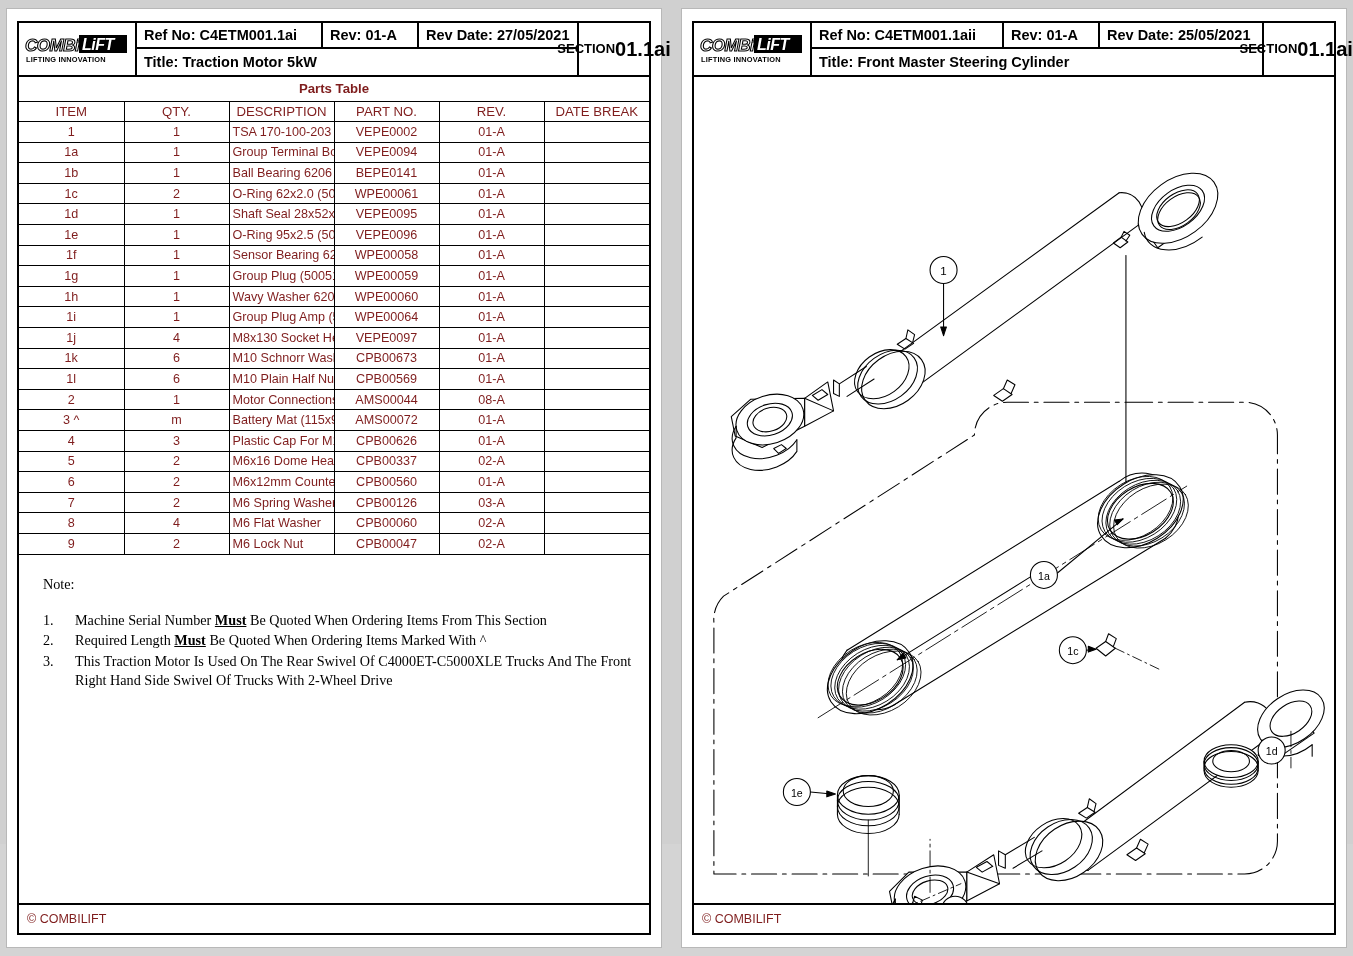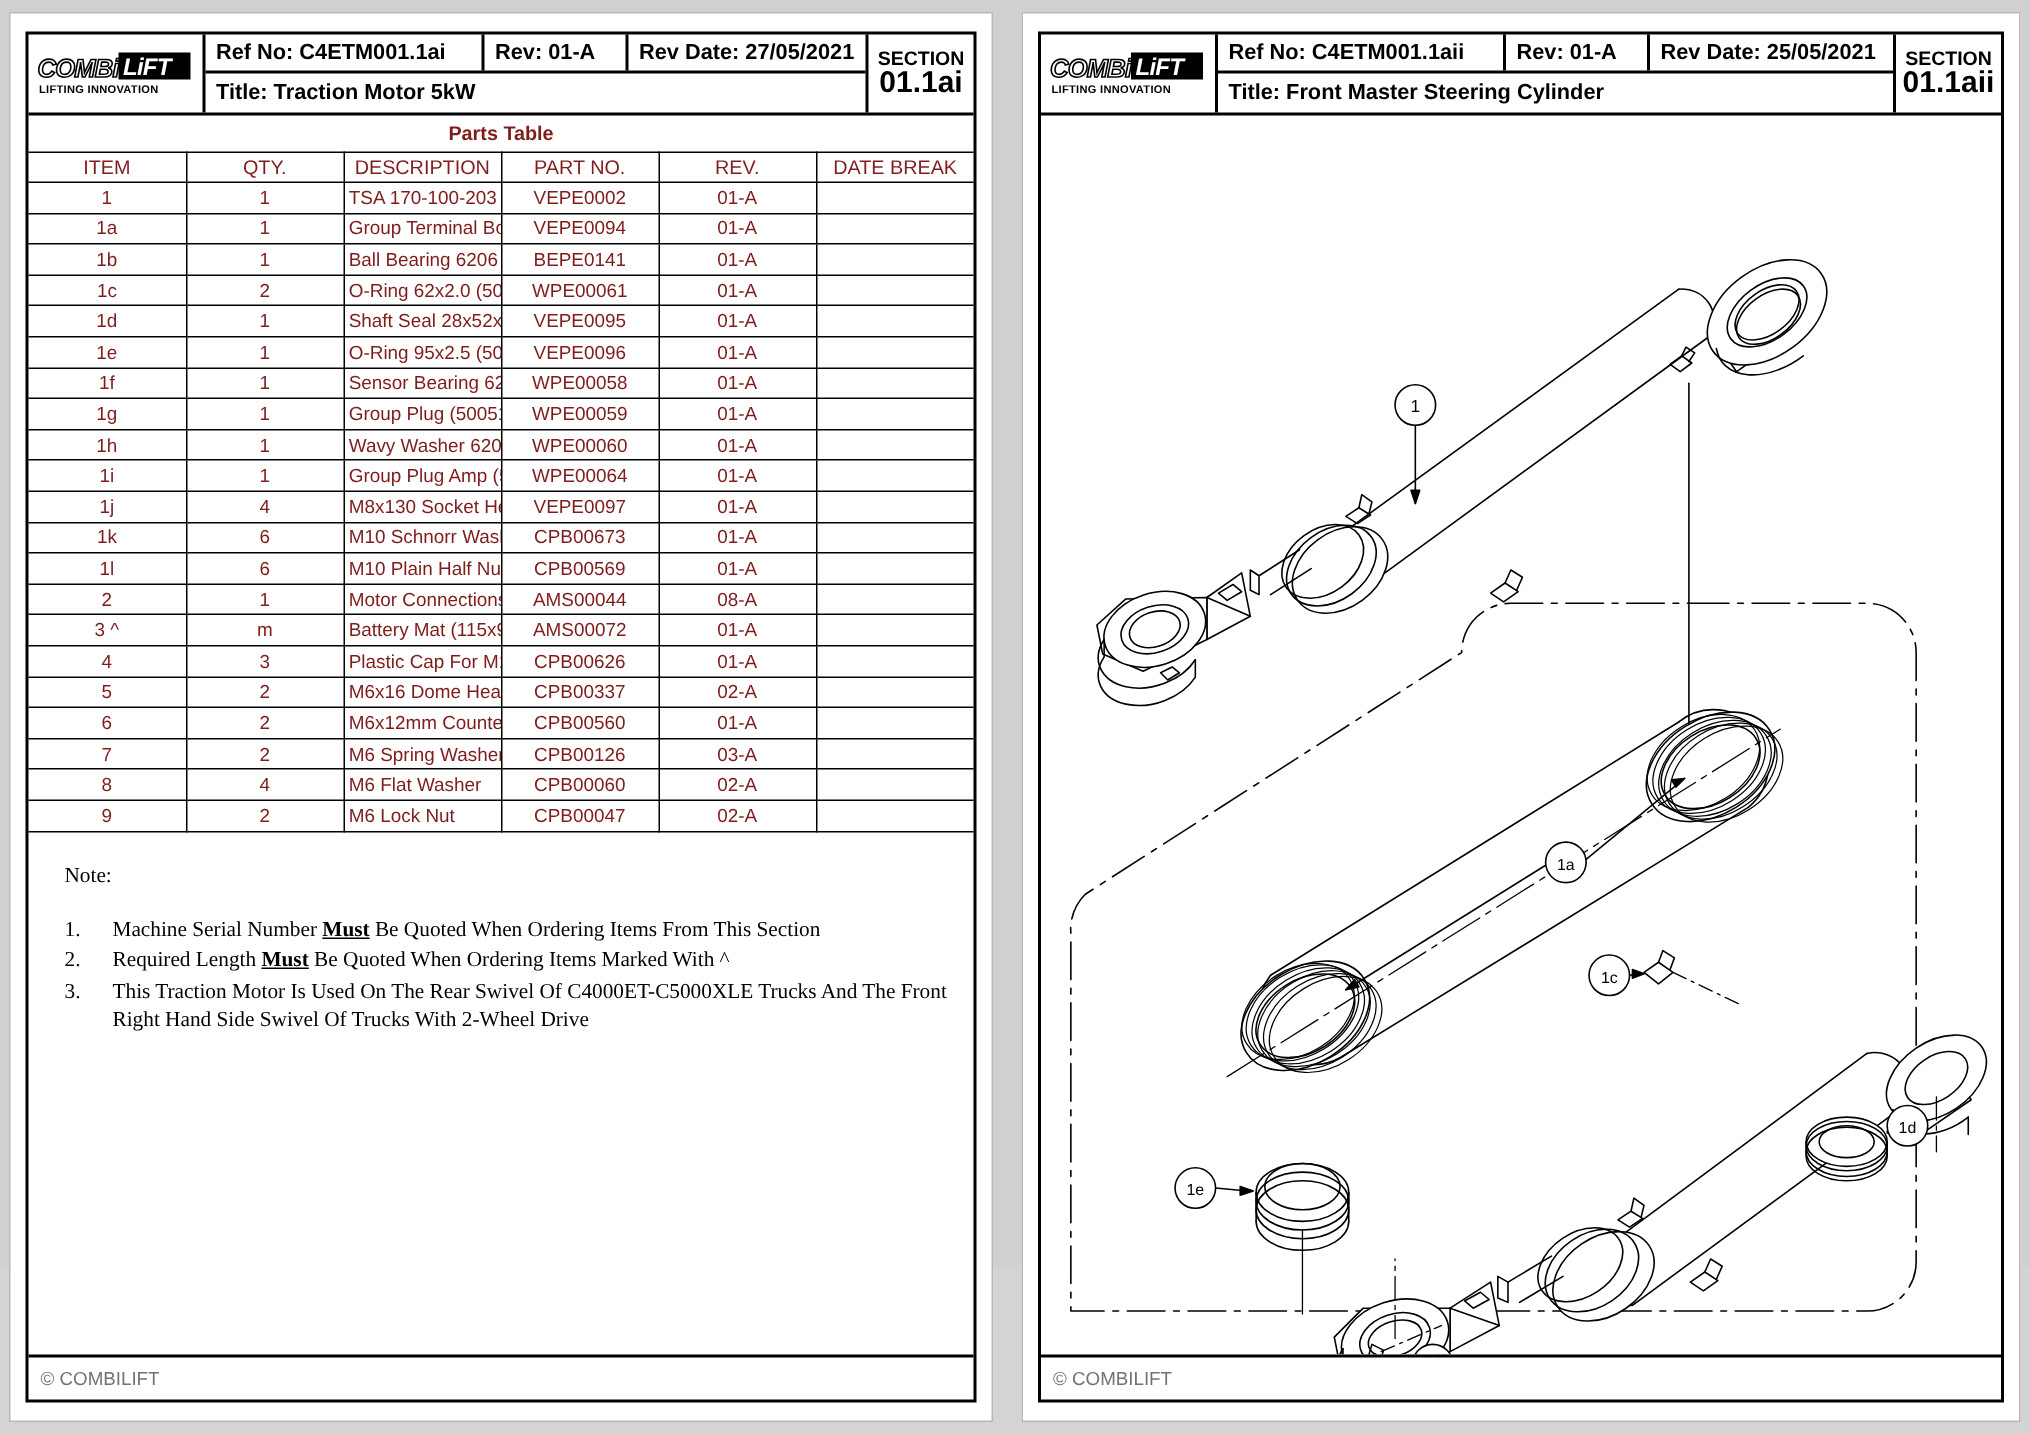--- a/index.html
+++ b/index.html
@@ -52,21 +52,21 @@
     padding: 0 7px;
     font-size: 14.5px; font-weight: bold; color: #000;
     white-space: nowrap;
   }
   .tb-refno { border-right: 2px solid #000; }
   .tb-rev   { border-right: 2px solid #000; }
   .tb-title { width: 100%; }
   .tb-section {
     width: 72px; flex: 0 0 auto;
     border-left: 2px solid #000;
-    display: flex; flex-direction: column;
+    display: flex; flex-direction: row;
     align-items: center; justify-content: center;
   }
   .tb-section .sec-label { font-size: 13px; font-weight: bold; line-height: 1.05; }
   .tb-section .sec-value { font-size: 20px; font-weight: bold; line-height: 1.05; }
 
   
   .logo { width: 108px; height: 36px; display: block; }
 
   
   .parts-wrap { padding: 0; }
@@ -125,21 +125,21 @@
 
   
   .footer {
     position: absolute;
     left: 0; right: 0; bottom: 0;
     height: 30px;
     border-top: 2px solid #000;
     display: flex; align-items: center;
     padding-left: 8px;
     font-size: 12.5px;
-    color: #737373;
+    color: #7f1d1d;
   }
 
   
   .drawing-area {
     position: absolute;
     left: 0; right: 0; top: 54px; bottom: 30px;
     overflow: hidden;
   }
   .drawing-area svg { display: block; width: 100%; height: 100%; }
 </style>

